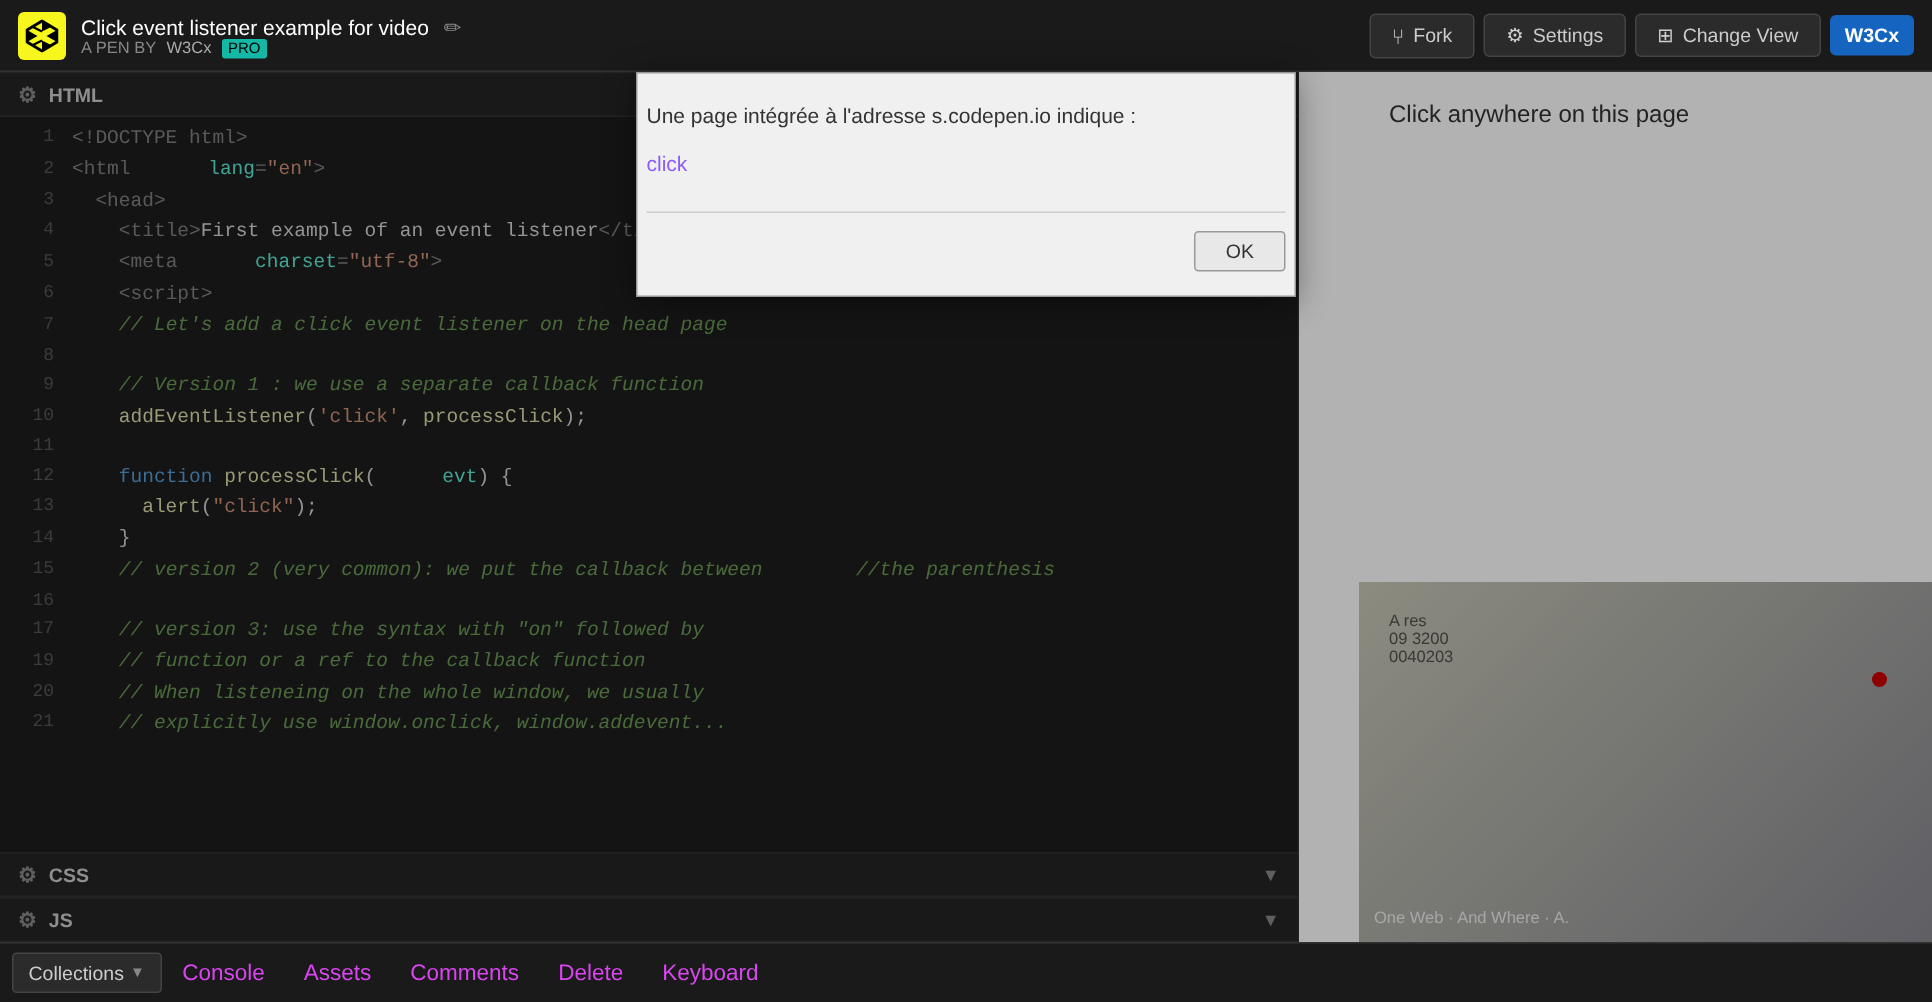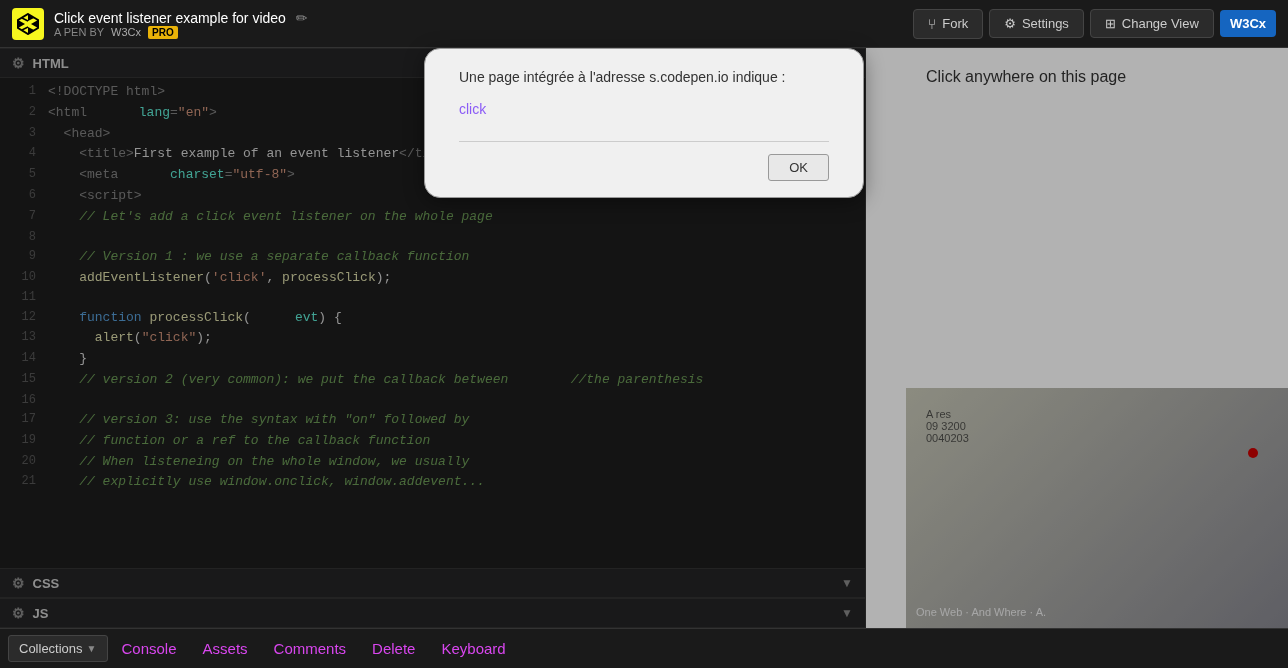--- a/index.html
+++ b/index.html
@@ -190,24 +190,24 @@
       background: rgba(0,0,0,0.3);
       display: flex;
       align-items: flex-start;
       justify-content: center;
       padding-top: 0;
       z-index: 100;
     }
     .dialog-box {
       background: #f0f0f0;
       border: 1px solid #999;
-      border-radius: 16px;
+      border-radius: 0;
       box-shadow: 0 4px 20px rgba(0,0,0,0.4);
       width: 440px;
-      padding: 20px 34px 16px;
+      padding: 20px 6px 16px;
       margin-top: 0;
       position: absolute;
       top: 0;
       left: 50%;
       transform: translateX(-50%);
     }
     .dialog-message-title {
       font-size: 14px;
       color: #333;
       margin-bottom: 16px;
@@ -263,21 +263,21 @@
     </svg>
   </div>
   <div style="flex:1;">
     <div style="font-size:14px;color:#fff;">
       <span>Click event listener example for video</span>
       <span style="color:#888;margin-left:6px;cursor:pointer;">✏</span>
     </div>
     <div style="font-size:11px;color:#888;">
       <span>A PEN BY</span>
       <span style="color:#aaa;margin-left:4px;">W3Cx</span>
-      <span style="background:#eab308;color:#000;padding:1px 4px;border-radius:2px;font-size:10px;font-weight:bold;margin-left:4px;">PRO</span>
+      <span style="background:#14b8a6;color:#000;padding:1px 4px;border-radius:2px;font-size:10px;font-weight:normal;margin-left:4px;">PRO</span>
     </div>
   </div>
   <div class="header-actions">
     <button class="btn-fork">
       <span style="font-size:14px;">⑂</span>
       <span>Fork</span>
     </button>
     <button class="btn-settings">
       <span>⚙</span>
       <span>Settings</span>
@@ -330,21 +330,21 @@
         <span class="line-content">    <span class="kw-tag">&lt;meta </span><span class="kw-attr">charset</span><span class="kw-tag">=</span><span class="kw-string">"utf-8"</span><span class="kw-tag">&gt;</span></span>
       </div>
 
       <div class="code-line">
         <span class="line-num">6</span>
         <span class="line-content">    <span class="kw-tag">&lt;script&gt;</span></span>
       </div>
 
       <div class="code-line">
         <span class="line-num">7</span>
-        <span class="line-content">    <span class="kw-comment">// Let's add a click event listener on the whole page</span></span>
+        <span class="line-content">    <span class="kw-comment">// Let's add a click event listener on the head page</span></span>
       </div>
 
       <div class="code-line">
         <span class="line-num">8</span>
         <span class="line-content"></span>
       </div>
 
       <div class="code-line">
         <span class="line-num">9</span>
         <span class="line-content">    <span class="kw-comment">// Version 1 : we use a separate callback function</span></span>

